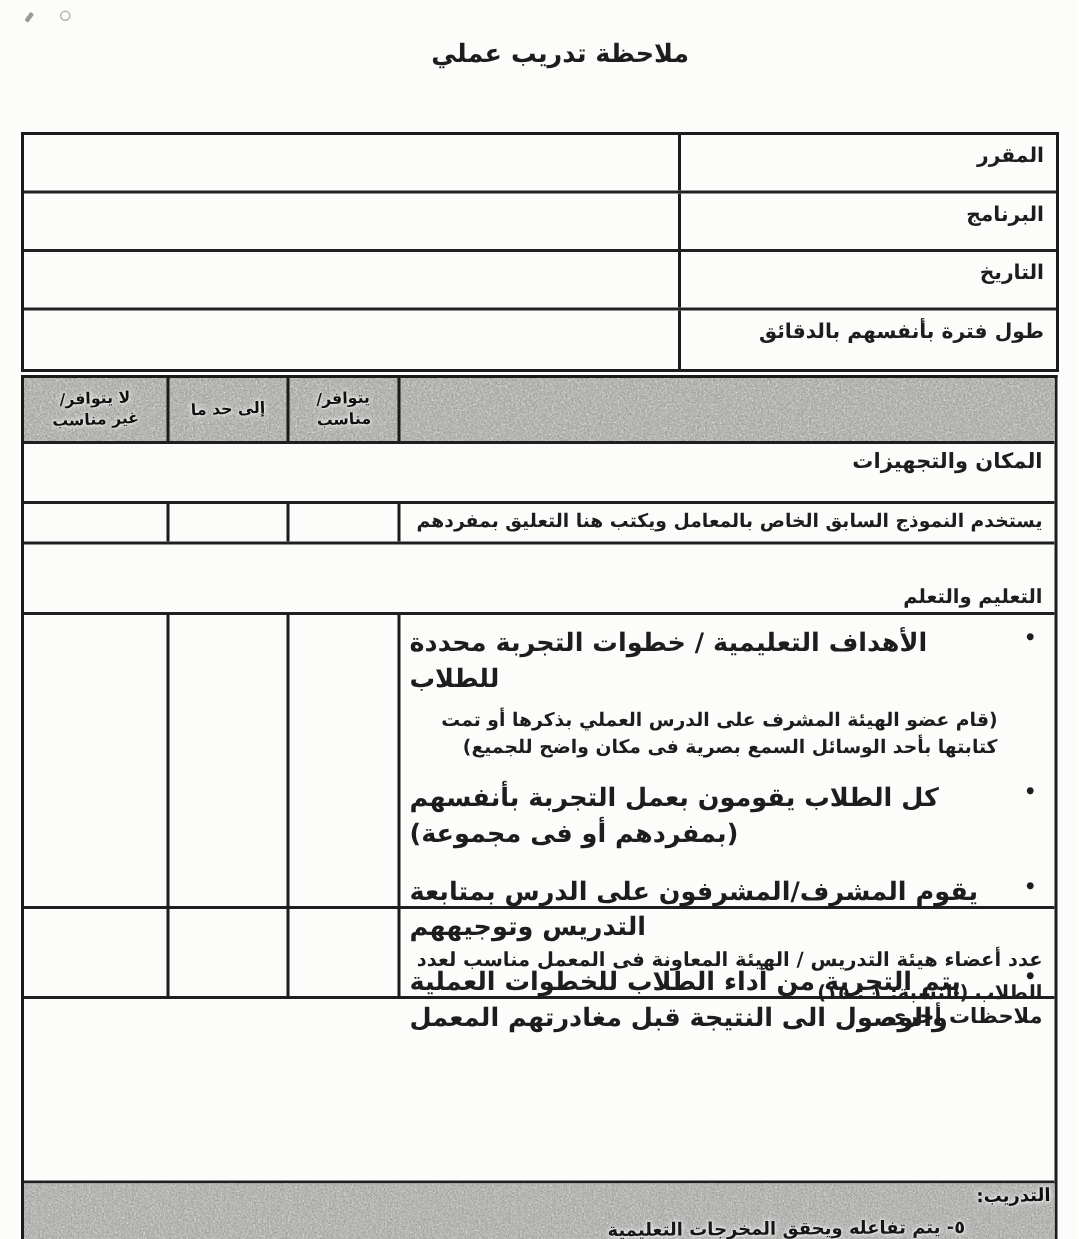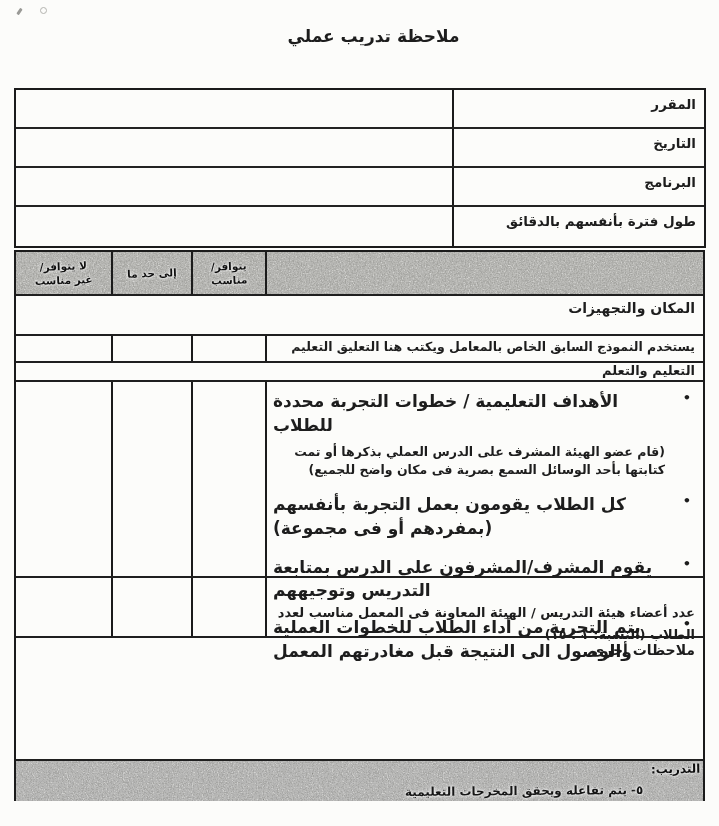--- a/index.html
+++ b/index.html
@@ -63,21 +63,21 @@
   .hlabel {
     position:relative; z-index:2; width:100%; height:100%;
     display:flex; flex-direction:column; align-items:center; justify-content:center;
     direction:rtl; text-align:center;
     font-size:10.5px; font-weight:bold; color:#101010; line-height:1.35;
     text-shadow: 0 0 2px #fff, 0 0 4px #fff;
     transform:rotate(-2deg);
   }
 
   .section-row { height:40px; direction:rtl; padding:4px 8px 0 0; }
-  .section-row.thin { height:19px; padding-top:0; }
+  .section-row.thin { height:19px; padding-top:0;margin-top:28px; }
   .section-title { font-size:14px; font-weight:bold; }
   .section-row.thin .section-title { font-size:13px; }
 
   .comment-row { height:27px; }
   .comment-row .citem { padding:3px 8px 0 4px; font-size:12.5px; font-weight:bold; }
 
   .bullets-row { height:196px; }
   .bullets-row .citem { padding:8px 12px 0 6px; }
   .bullet {
     position:relative; padding-right:14px; text-align:left;
@@ -119,25 +119,25 @@
 
   <h1 class="title">ملاحظة تدريب عملي</h1>
 
   <div class="info-table">
     <div class="info-row">
       <div class="info-value"></div>
       <div class="info-label">المقرر</div>
     </div>
     <div class="info-row">
       <div class="info-value"></div>
+      <div class="info-label">البرنامج</div>
+    </div>
+    <div class="info-row">
+      <div class="info-value"></div>
       <div class="info-label">التاريخ</div>
-    </div>
-    <div class="info-row">
-      <div class="info-value"></div>
-      <div class="info-label">البرنامج</div>
     </div>
     <div class="info-row">
       <div class="info-value"></div>
       <div class="info-label">طول فترة بأنفسهم بالدقائق</div>
     </div>
   </div>
 
   <div class="main-table">
 
     <div class="row header-row">
@@ -176,21 +176,21 @@
     </div>
 
     <div class="row section-row">
       <div class="section-title">المكان والتجهيزات</div>
     </div>
 
     <div class="row grid-row comment-row">
       <div class="cell c1"></div>
       <div class="cell c2"></div>
       <div class="cell c3"></div>
-      <div class="cell citem">يستخدم النموذج السابق الخاص بالمعامل ويكتب هنا التعليق التعليم</div>
+      <div class="cell citem">يستخدم النموذج السابق الخاص بالمعامل ويكتب هنا التعليق بمفردهم</div>
     </div>
 
     <div class="row section-row thin">
       <div class="section-title">التعليم والتعلم</div>
     </div>
 
     <div class="row grid-row bullets-row">
       <div class="cell c1"></div>
       <div class="cell c2"></div>
       <div class="cell c3"></div>

